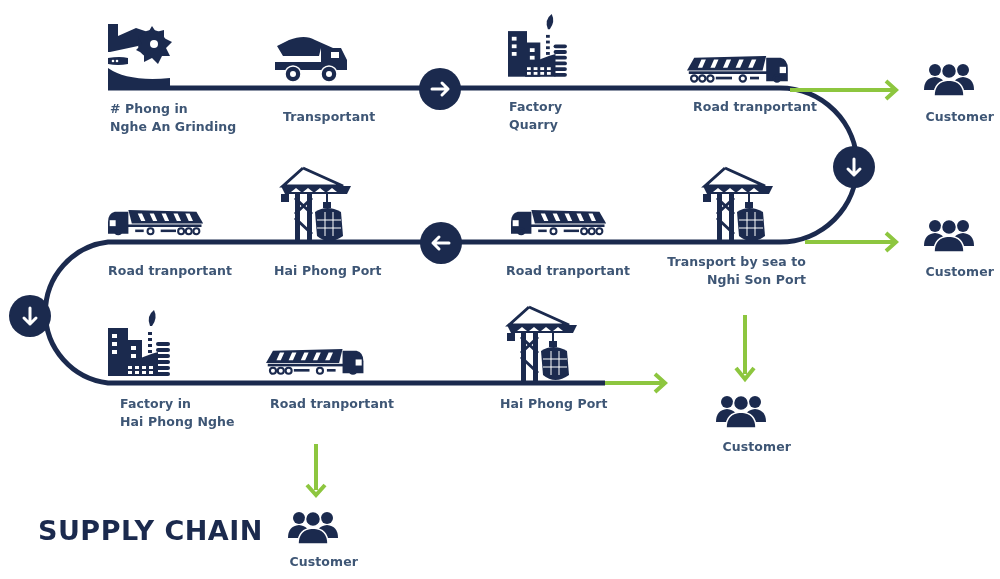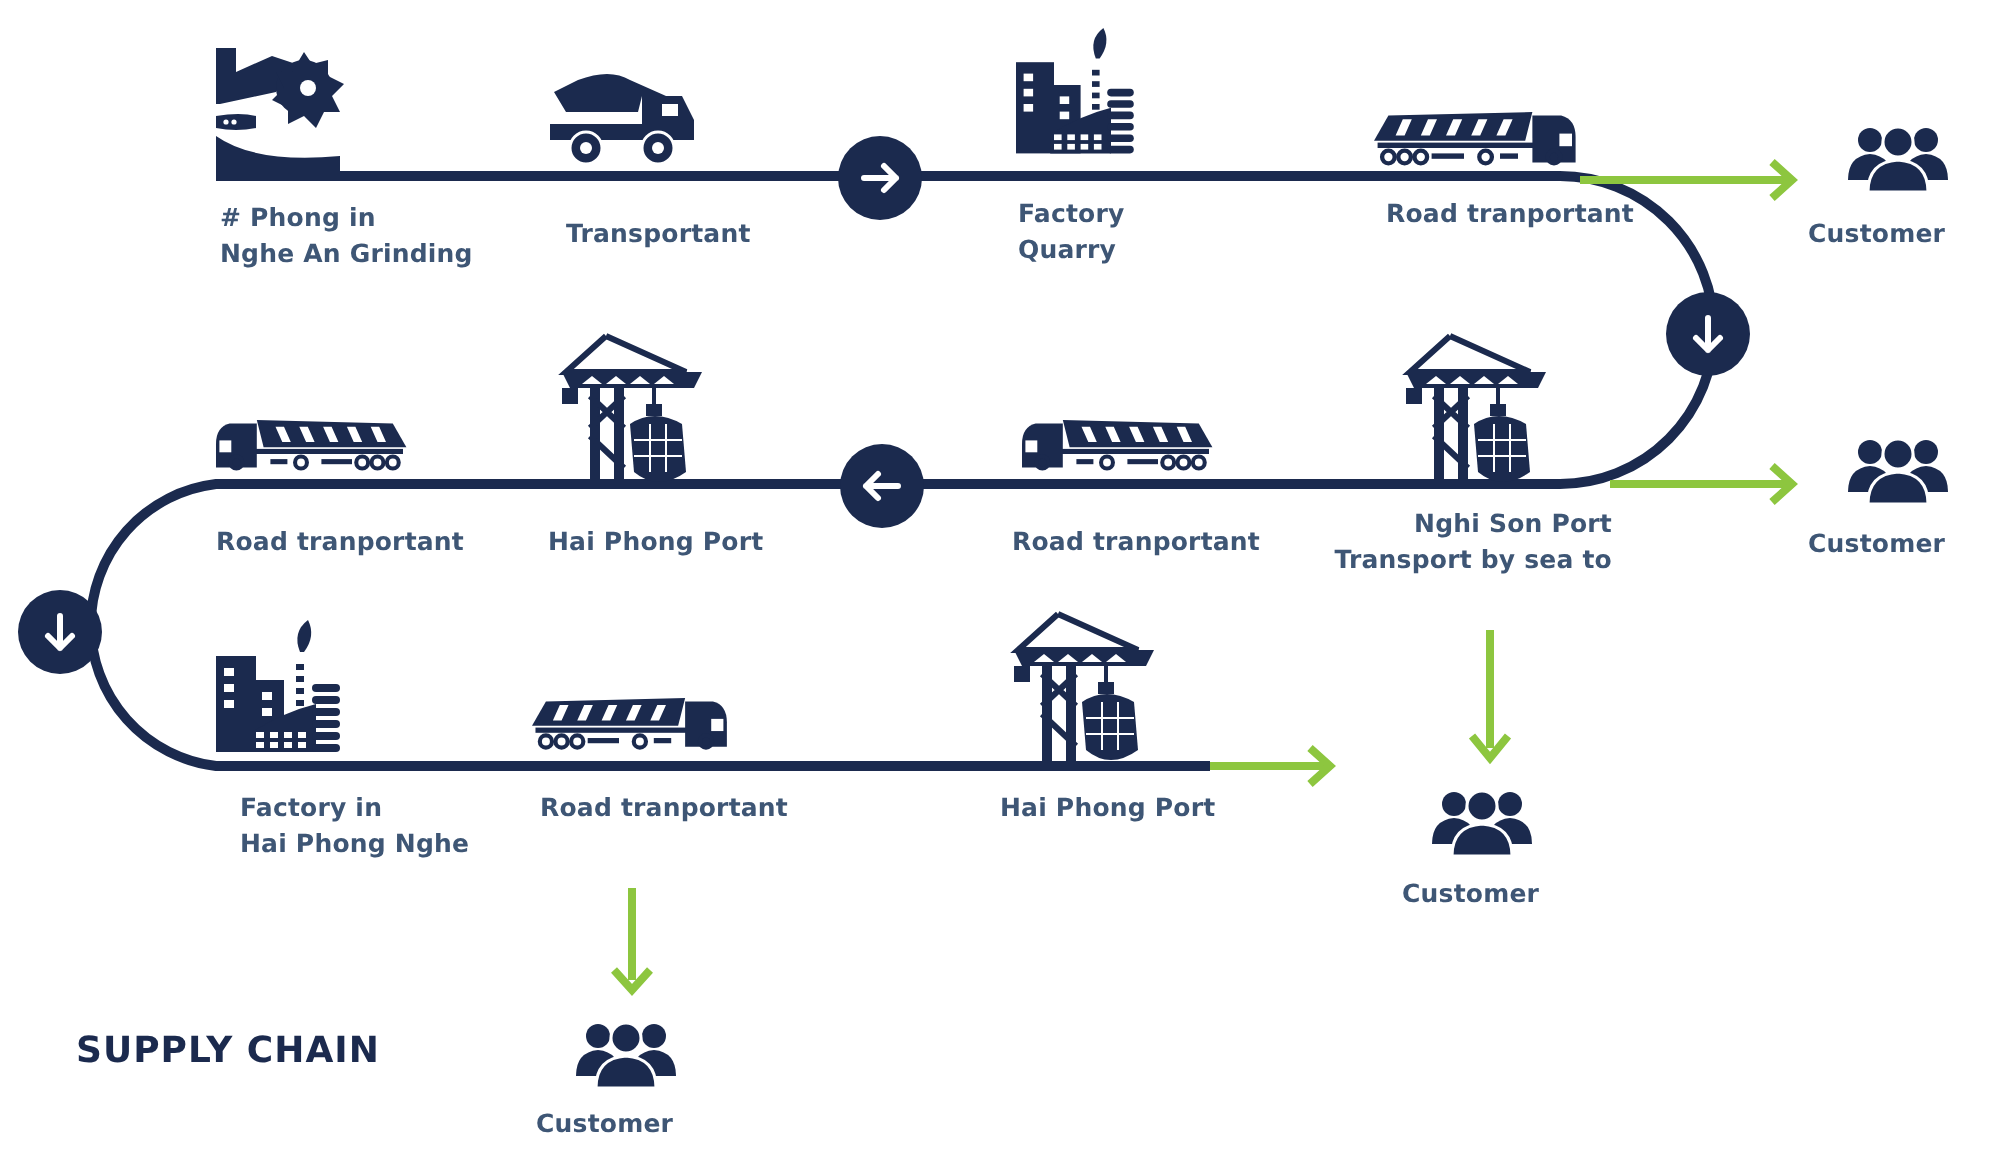--- a/index.html
+++ b/index.html
@@ -1,22 +1,22 @@
 <!DOCTYPE html>
 <html><head>
 <meta charset="utf-8">
 <style>
   html,body{margin:0;padding:0;background:#ffffff;}
   body{width:1000px;height:579px;position:relative;overflow:hidden;font-family:"DejaVu Sans",sans-serif;}
   #stage{position:absolute;left:0;top:0;width:1000px;height:579px;}
   .lbl{position:absolute;font-family:"DejaVu Sans",sans-serif;font-size:12.5px;font-weight:bold;color:#3e5675;line-height:18px;white-space:nowrap;letter-spacing:0.1px;}
   .lbl span{display:block;}
   .right{text-align:right;}
-  .center{text-align:left;}
-  .title{position:absolute;left:38px;top:515px;font-family:"DejaVu Sans",sans-serif;font-weight:bold;font-size:18px;color:#1b2a4e;letter-spacing:0.5px;}
+  .center{text-align:right;}
+  .title{position:absolute;left:38px;top:515px;font-family:"DejaVu Sans",sans-serif;font-weight:bold;font-size:27px;color:#1b2a4e;letter-spacing:0.5px;}
 </style>
 </head>
 <body>
 
 <svg id="stage" width="1000" height="579" viewBox="0 0 1000 579">
   <defs>
 
     <g id="truckR">
       <path d="M0,16 L8,2 L88,0 L84,16 Z" fill="#1b2a4e"></path>
       <path d="M12,13 L16,4 L21,4 L17,13Z M26,13 L30,4 L35,4 L31,13Z M40,13 L44,4 L49,4 L45,13Z M54,13 L58,4 L63,4 L59,13Z M68,13 L72,4 L77,4 L73,13Z" fill="#ffffff"></path>
@@ -182,22 +182,22 @@
   <span>Transportant</span>
 </div>
 <div class="lbl" style="left:509px;top:98px;">
   <span>Factory</span>
   <span>Quarry</span>
 </div>
 <div class="lbl" style="left:693px;top:98px;">
   <span>Road tranportant</span>
 </div>
 <div class="lbl right" style="left:660px;width:146px;top:253px;">
+  <span>Transport by sea to</span>
   <span>Nghi Son Port</span>
-  <span>Transport by sea to</span>
 </div>
 <div class="lbl" style="left:506px;top:262px;">
   <span>Road tranportant</span>
 </div>
 <div class="lbl" style="left:274px;top:262px;">
   <span>Hai Phong Port</span>
 </div>
 <div class="lbl" style="left:108px;top:262px;">
   <span>Road tranportant</span>
 </div>

